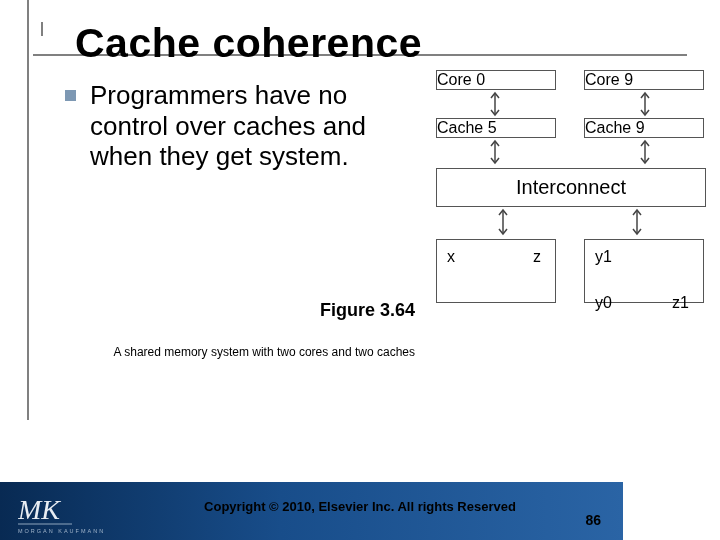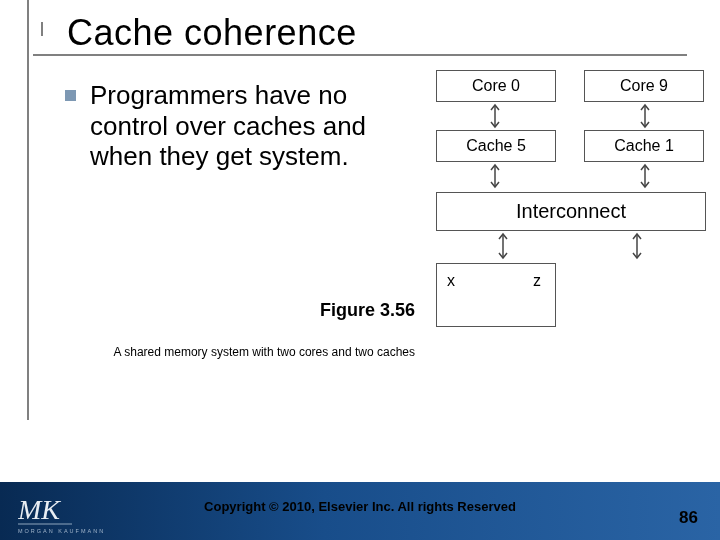--- a/index.html
+++ b/index.html
@@ -29,24 +29,24 @@
   }
   .title-tick {
     position: absolute;
     left: 8px;
     top: 18px;
     width: 10px;
     height: 14px;
     border-left: 2px solid #808080;
   }
   .title-row h1 {
-    margin: 8px;
+    margin: 16px;
     padding-left: 26px;
-    font-size: 36px;
-    font-weight: normal;
+    font-size: 41px;
+    font-weight: bold;
     letter-spacing: 0.5px;
   }
   
   .vrule {
     position: absolute;
     left: 27px;
     top: 0;
     width: 0;
     height: 420px;
     border-left: 2px solid #808080;
@@ -97,23 +97,22 @@
     left: 436px;
     top: 70px;
     width: 268px;
   }
   .pair-row {
     display: flex;
     justify-content: space-between;
   }
   .dbox {
     border: 1px solid #555;
-    text-align: center;
     font-size: 16px;
-    padding: 6px 0;
+    padding: 0 0;
     width: 118px;
     background: #fff;
   }
   .arrow-row {
     display: flex;
     justify-content: space-between;
     padding: 0 52px;
     height: 28px;
     align-items: center;
   }
@@ -147,21 +146,21 @@
   }
   .mbox span.left  { position:absolute; left:10px; }
   .mbox span.right { position:absolute; right:14px; }
   .mbox .top-row   { position:absolute; top:8px; left:0; right:0; }
   .mbox .bot-row   { position:absolute; bottom:8px; left:0; right:0; }
   
   .footer {
     position: absolute;
     left: 0;
     bottom: 0;
-    width: 720px;
+    width: 623px;
     height: 58px;
     background: linear-gradient(90deg,#082a53 0%, #184d8a 45%, #2a64a5 100%);
   }
   .logo {
     position: absolute;
     left: 18px;
     bottom: 6px;
     color: #cfd9e6;
   }
   .logo svg { display:block; }
@@ -179,21 +178,21 @@
     text-align: center;
     font-size: 13px;
     font-weight: bold;
     color: #000000;
     z-index: 5;
   }
   .page-num {
     position: absolute;
     right: 22px;
     bottom: 12px;
-    font-size: 17px;
+    font-size: 14px;
     font-weight: bold;
     color: #000;
   }
 </style>
 </head>
 <body>
 
 <div class="slide">
 
   <div class="vrule"></div>
@@ -201,21 +200,21 @@
   <div class="title-row">
     <div class="title-tick"></div>
     <h1>Cache coherence</h1>
   </div>
 
   <div class="bullet">
     <div class="sq"></div>
     <p>Programmers have no control over caches and when they get system.</p>
   </div>
 
-  <div class="fig-label">Figure 3.56</div>
+  <div class="fig-label">Figure 3.64</div>
   <div class="caption">A shared memory system with two cores and two caches</div>
 
   <div class="diagram">
 
     <div class="pair-row">
       <div class="dbox">Core 0</div>
       <div class="dbox">Core 9</div>
     </div>
     <div class="arrow-row">
       <svg width="14" height="28">
@@ -225,21 +224,21 @@
         </svg>
       <svg width="14" height="28">
           <line x1="7" y1="4" x2="7" y2="24" stroke="#444" stroke-width="1.5"></line>
           <polyline points="3,8 7,3 11,8" fill="none" stroke="#444" stroke-width="1.5"></polyline>
           <polyline points="3,20 7,25 11,20" fill="none" stroke="#444" stroke-width="1.5"></polyline>
         </svg>
     </div>
 
     <div class="pair-row">
       <div class="dbox">Cache 5</div>
-      <div class="dbox">Cache 1</div>
+      <div class="dbox">Cache 9</div>
     </div>
     <div class="arrow-row">
       <svg width="14" height="28">
           <line x1="7" y1="4" x2="7" y2="24" stroke="#444" stroke-width="1.5"></line>
           <polyline points="3,8 7,3 11,8" fill="none" stroke="#444" stroke-width="1.5"></polyline>
           <polyline points="3,20 7,25 11,20" fill="none" stroke="#444" stroke-width="1.5"></polyline>
         </svg>
       <svg width="14" height="28">
           <line x1="7" y1="4" x2="7" y2="24" stroke="#444" stroke-width="1.5"></line>
           <polyline points="3,8 7,3 11,8" fill="none" stroke="#444" stroke-width="1.5"></polyline>
@@ -261,20 +260,30 @@
         </svg>
     </div>
 
     <div class="mem-row">
       <div class="mbox">
         <div class="top-row">
           <span class="left">x</span>
           <span class="right">z</span>
         </div>
       </div>
+      <div class="mbox">
+        <div class="top-row">
+          <span class="left">y1</span>
+          <span class="right"></span>
+        </div>
+        <div class="bot-row">
+          <span class="left">y0</span>
+          <span class="right">z1</span>
+        </div>
+      </div>
     </div>
   </div>
 
   <div class="copyright">Copyright © 2010, Elsevier Inc. All rights Reserved</div>
 
   <div class="footer">
     <div class="logo">
       <svg width="54" height="32">
         <text x="0" y="24" font-family="Georgia, 'Times New Roman', serif" font-size="28" fill="#e8edf3" font-style="italic">MK</text>
         <line x1="0" y1="29" x2="54" y2="29" stroke="#8fa6bd" stroke-width="1"></line>

